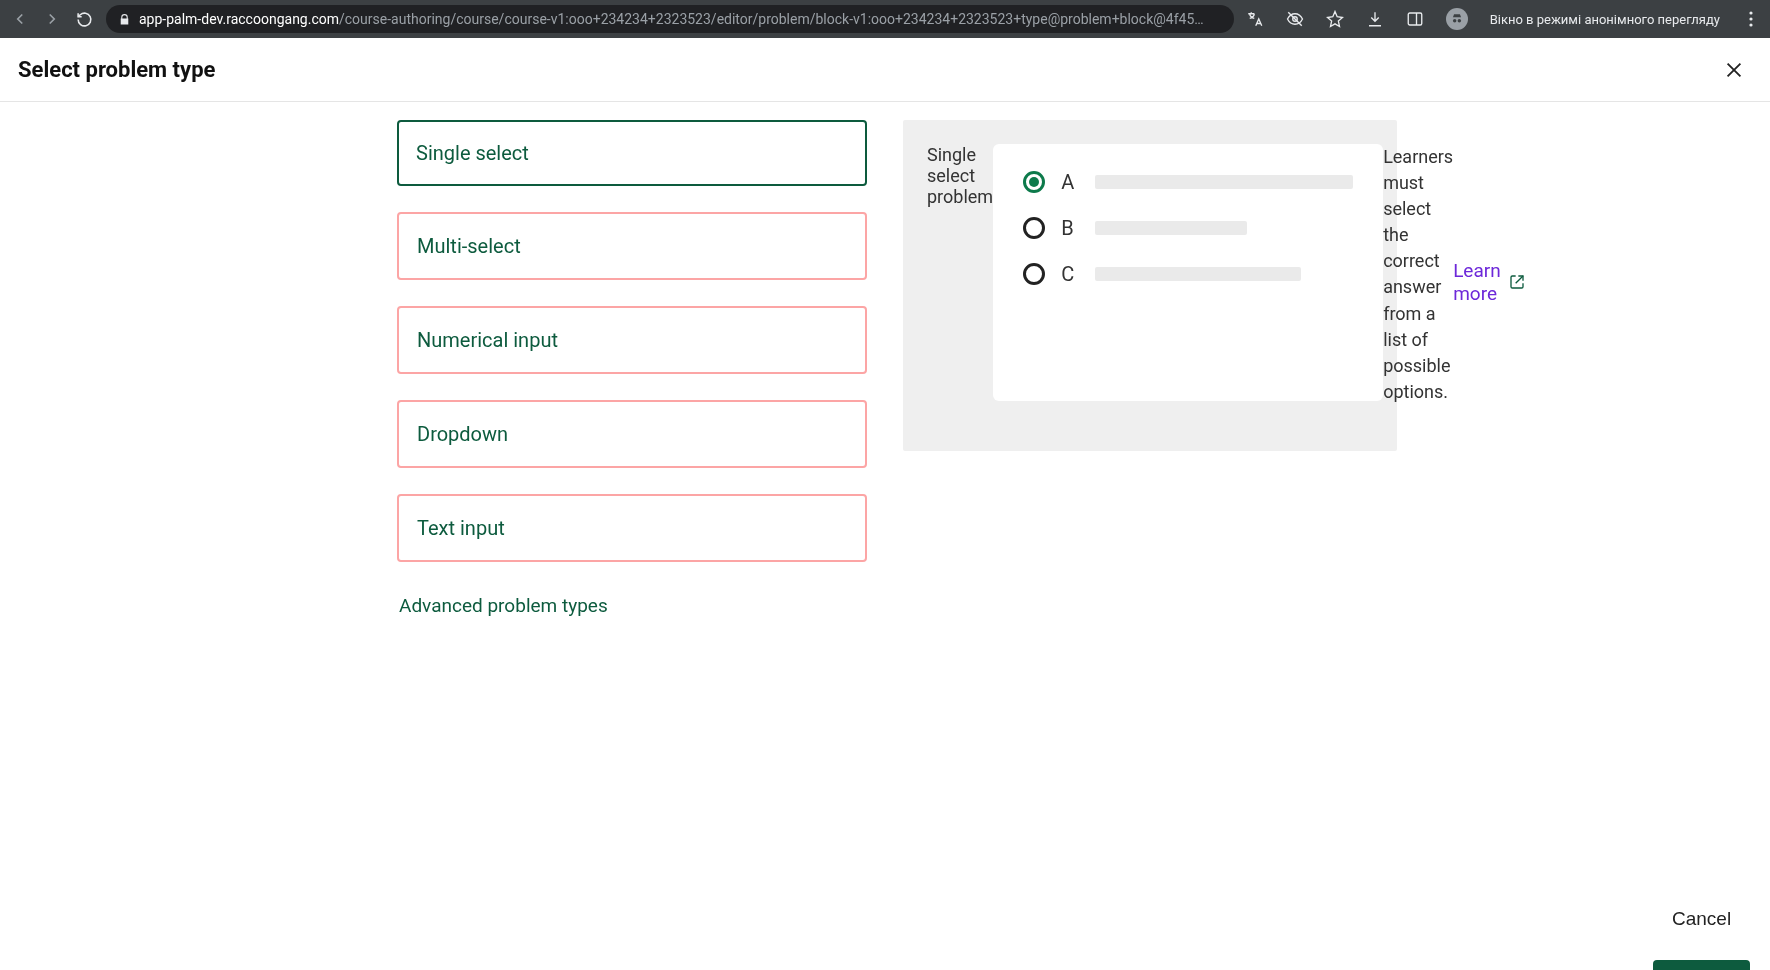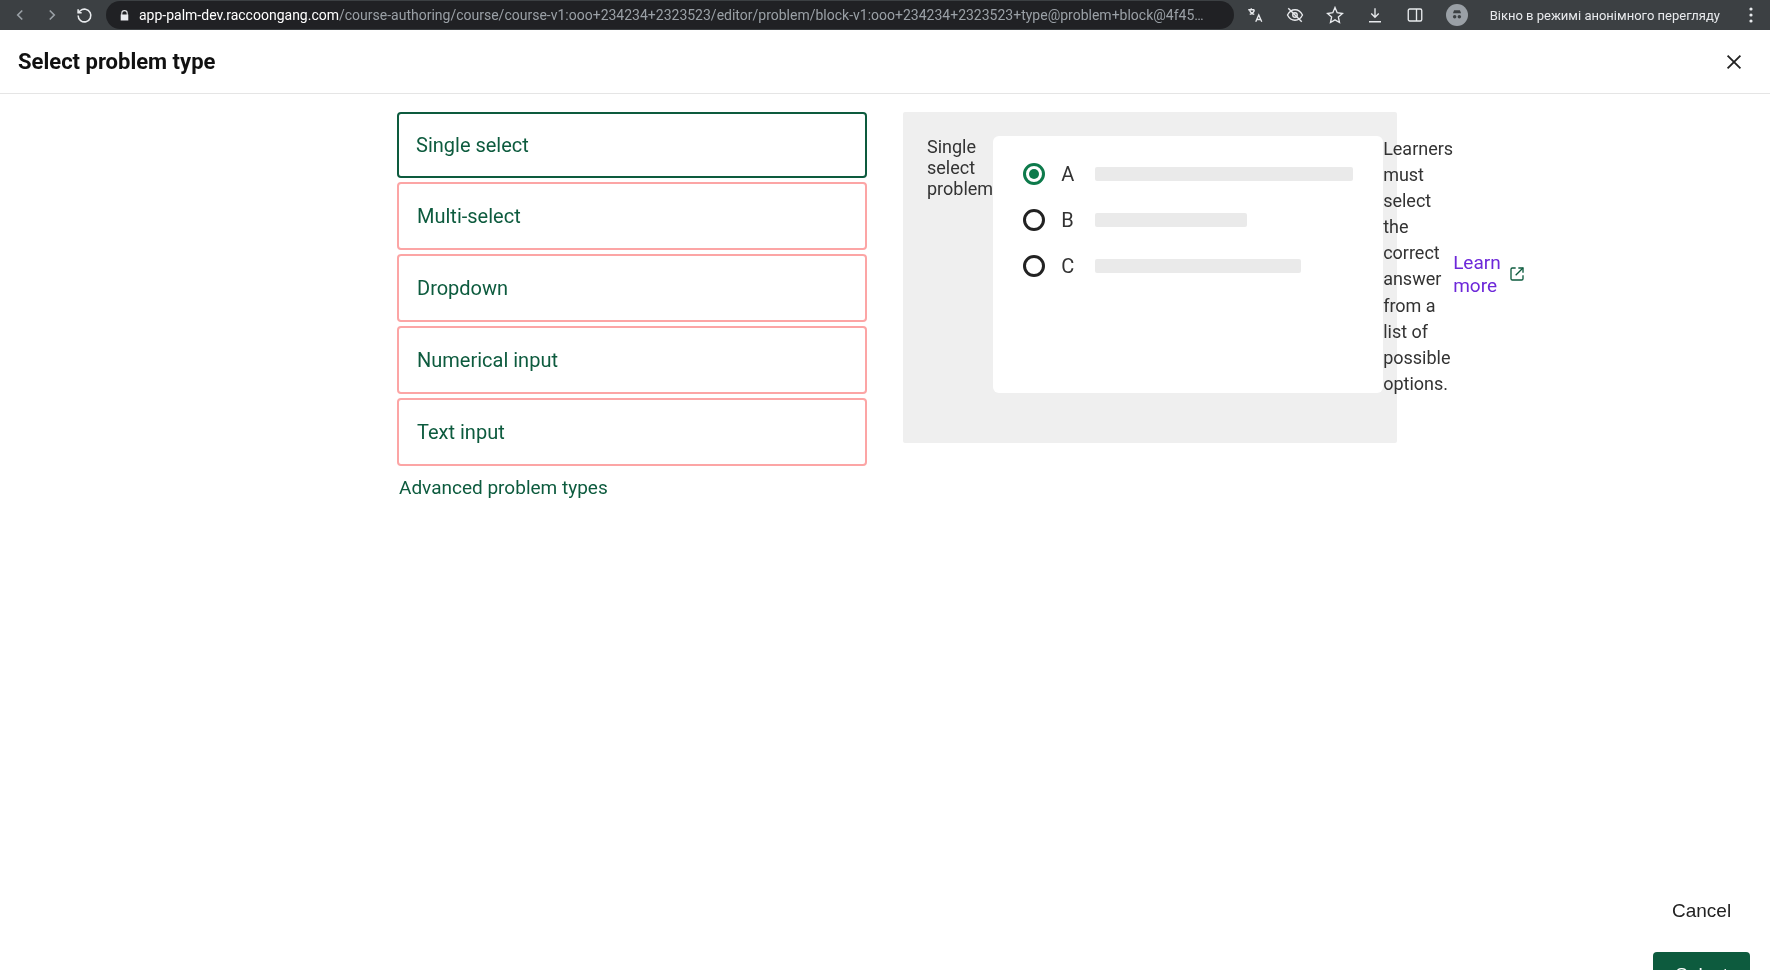--- a/index.html
+++ b/index.html
@@ -1,20 +1,20 @@
 <!DOCTYPE html>
 <html><head>
 <meta charset="utf-8">
 <style>
   * { box-sizing: border-box; margin: 0; padding: 0; }
   html, body { width: 1770px; height: 970px; font-family: -apple-system, BlinkMacSystemFont, "Segoe UI", Roboto, Arial, sans-serif; background: #fff; overflow: hidden; }
 
   
   .chrome {
-    height: 30px;
+    height: 38px;
     background: #3c4043;
     display: flex;
     align-items: center;
     padding: 0 10px;
     gap: 12px;
     color: #e8eaed;
     font-size: 14px;
   }
   .chrome .nav-btn {
     width: 20px; height: 20px; display: flex; align-items: center; justify-content: center;
@@ -72,21 +72,21 @@
     display: flex;
     justify-content: center;
     padding-top: 18px;
     gap: 36px;
   }
 
   .type-list {
     width: 470px;
     display: flex;
     flex-direction: column;
-    gap: 4px;
+    gap: 26px;
     margin-left: 24px;
   }
   .type-option {
     border: 2px solid #fca5a5;
     border-radius: 4px;
     padding: 20px 18px;
     font-size: 20px;
     color: #0d5b3e;
     background: #fff;
     cursor: pointer;
@@ -276,24 +276,24 @@
   <div class="content">
 
     <div class="type-list">
       <div class="type-option selected">
         <span>Single select</span>
       </div>
       <div class="type-option">
         <span>Multi-select</span>
       </div>
       <div class="type-option">
+        <span>Numerical input</span>
+      </div>
+      <div class="type-option">
         <span>Dropdown</span>
-      </div>
-      <div class="type-option">
-        <span>Numerical input</span>
       </div>
       <div class="type-option">
         <span>Text input</span>
       </div>
       <div class="advanced-link">
         <span>Advanced problem types</span>
       </div>
     </div>
 
     <div class="preview-panel">

